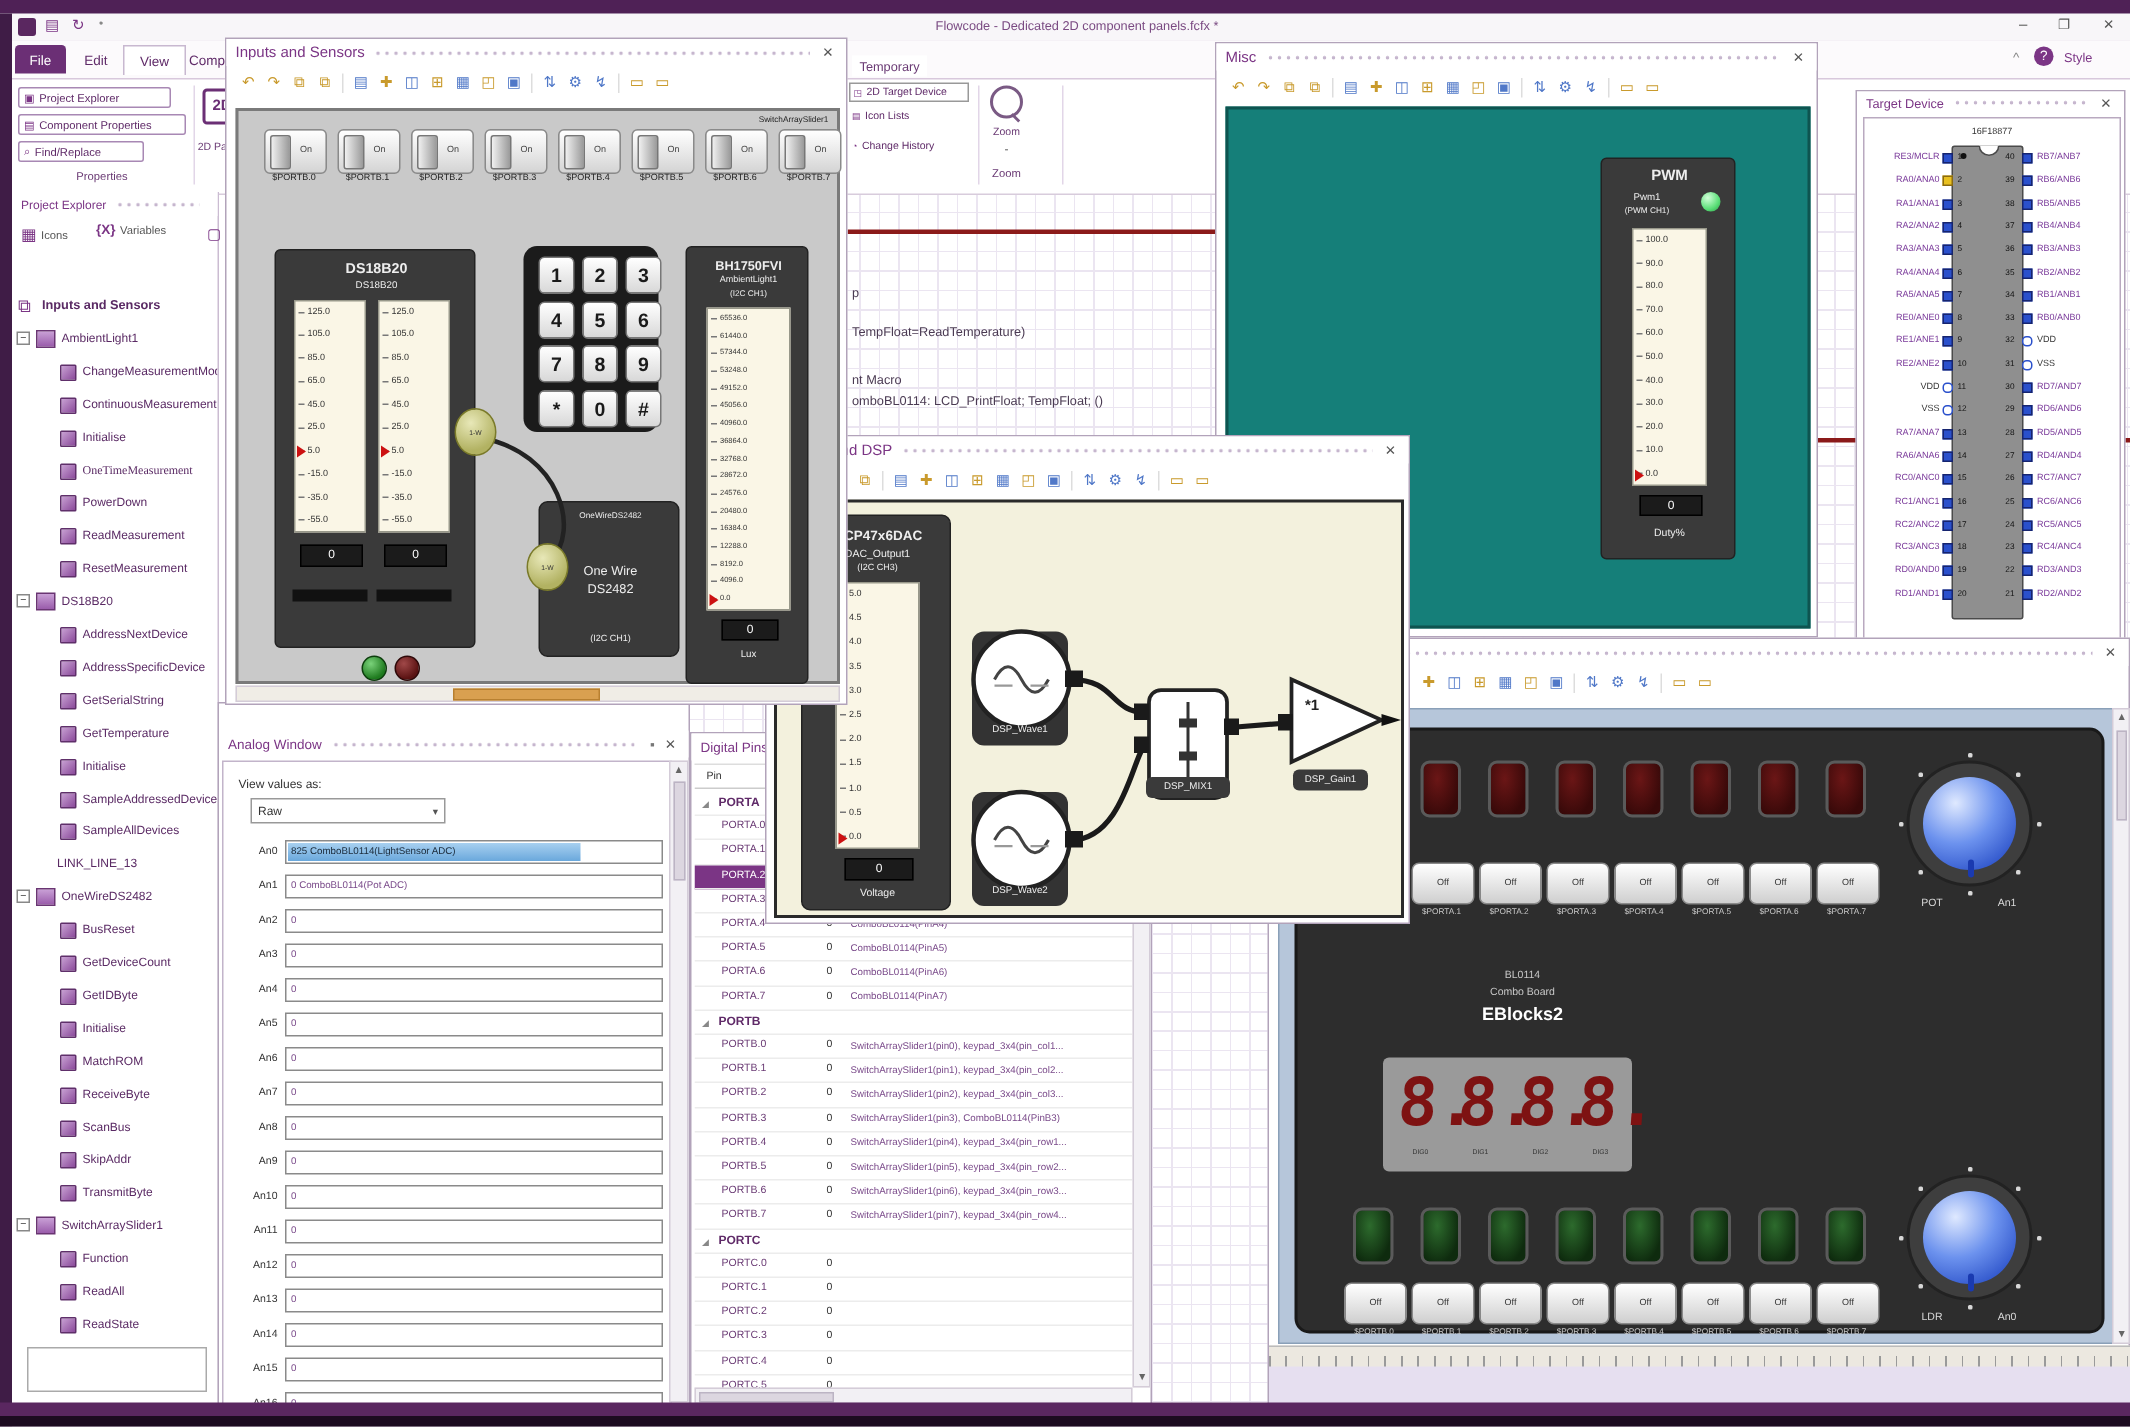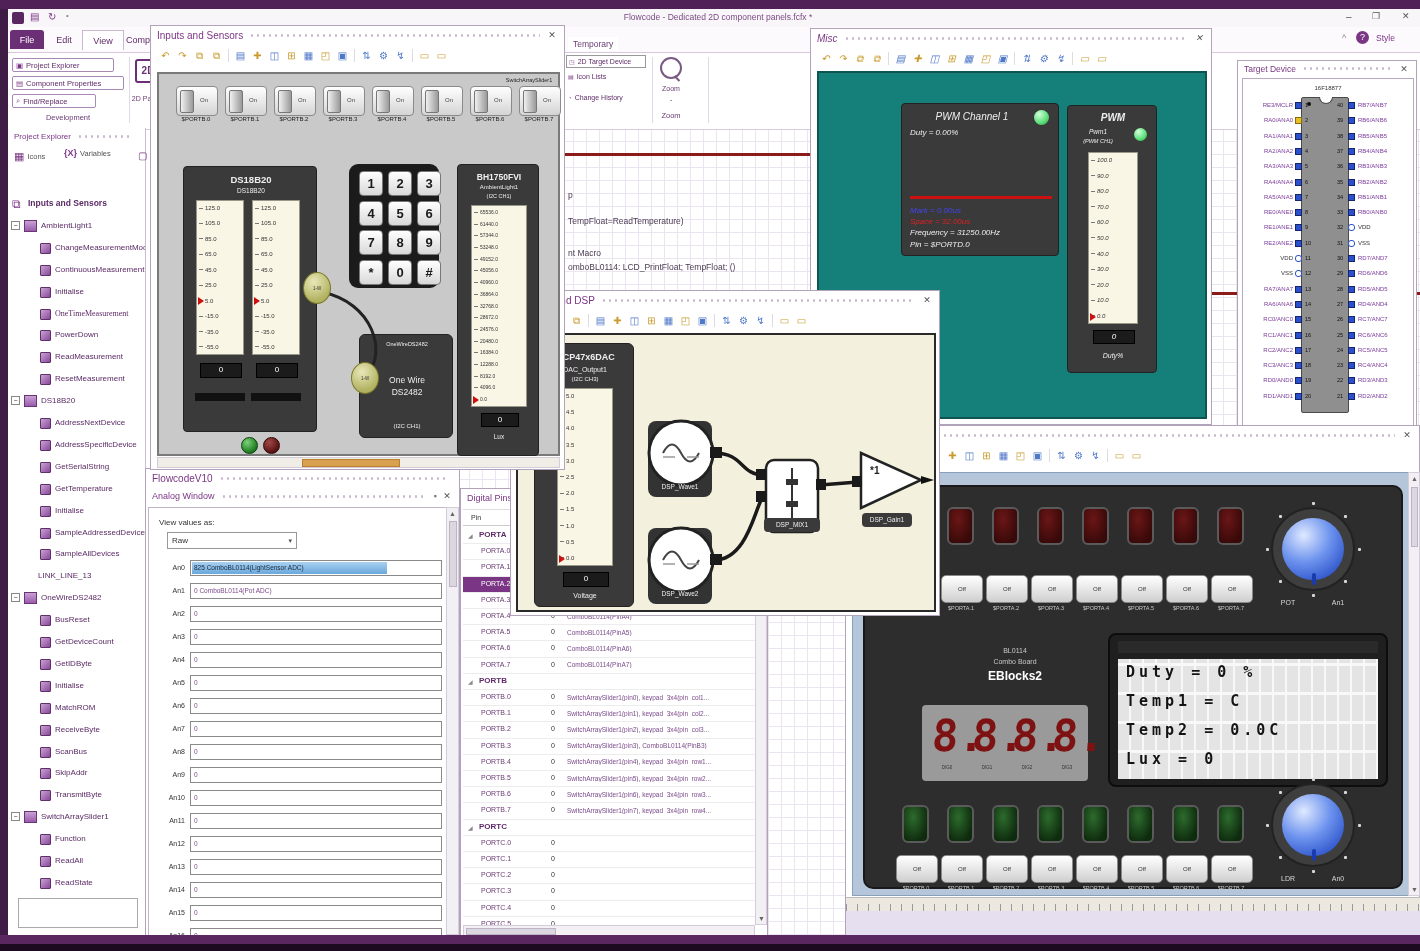--- a/index.html
+++ b/index.html
@@ -110,21 +110,21 @@
         <span>Project Explorer</span>
       </div>
     <div class="rbtn" style="left:4px;top:23px;width:112px;">
         <span style="color:#7b3585;">▤</span>
         <span>Component Properties</span>
       </div>
     <div class="rbtn" style="left:4px;top:41px;width:84px;">
         <span style="color:#7b3585;">⌕</span>
         <span>Find/Replace</span>
       </div>
-    <div class="abs" style="left:4px;top:60px;width:112px;text-align:center;font-size:7.5px;color:#6a3a74;">Development</div>
+    <div class="abs" style="left:4px;top:60px;width:112px;text-align:center;font-size:7.5px;color:#6a3a74;">Properties</div>
     <div class="abs" style="left:121px;top:4px;width:1px;height:66px;background:#e2d6e8;"></div>
     <div class="abs" style="left:127px;top:6px;width:22px;height:20px;border:2px solid #6b2f75;border-radius:3px;font-weight:bold;font-size:10px;color:#6b2f75;text-align:center;line-height:20px;"><span>2D</span></div>
     <div class="abs" style="left:119px;top:42px;width:42px;text-align:center;font-size:7px;color:#6a3a74;">2D Panels</div>
 
     <div class="abs" style="left:560px;top:-16px;font-size:8.5px;color:#6a3a74;background:#fff;padding:2px 5px;">Temporary</div>
     <div class="abs" style="left:558px;top:2px;width:80px;height:13px;border:1px solid #999;display:flex;align-items:center;gap:3px;font-size:7px;color:#5f2a68;padding:0 2px;box-sizing:border-box;">
         <span style="color:#7b3585;font-size:6px;">◳</span>
         <span>2D Target Device</span>
       </div>
     <div class="abs" style="left:560px;top:20px;display:flex;align-items:center;gap:3px;font-size:7px;color:#5f2a68;">
@@ -299,21 +299,21 @@
           <div class="tlab" style="left: 47px; top: 5px; width: 90px;">ReadAll</div>
         </div>
         <div style="position: absolute; left: 0px; top: 682.9px; width: 137px; height: 21.9px;">
           <div class="mico" style="left: 32px; top: 5px;"></div>
           <div class="tlab" style="left: 47px; top: 5px; width: 90px;">ReadState</div>
         </div>
       </div>
     <div class="abs" style="left:10px;top:770px;width:118px;height:28px;border:1px solid #aaa;"></div>
   </div>
 
-  <div class="win" style="left:810px;top:28px;width:402px;height:397px;z-index:3;font-style:italic;">
+  <div class="win" style="left:810px;top:28px;width:402px;height:397px;z-index:3;">
     <div class="tbar">
         <span class="ttext">Misc</span>
         <span class="dots"></span>
         <span class="wx">✕</span>
       </div>
     <div class="tools" style="left:0;top:18px;">
         <div class="ticon ct">↶</div>
         <div class="ticon ct">↷</div>
         <div class="ticon ct">⧉</div>
         <div class="ticon ct">⧉</div>
@@ -328,30 +328,20 @@
         <div class="vsep"></div>
         <div class="ticon cb">⇅</div>
         <div class="ticon cb">⚙</div>
         <div class="ticon cb">↯</div>
         <div class="vsep"></div>
         <div class="ticon ct">▭</div>
         <div class="ticon ct">▭</div>
       </div>
     <div class="abs" style="left:6px;top:42px;width:390px;height:348px;background:#157f79;border:2px solid #0e5450;box-sizing:border-box;">
 
-      <div class="dkpanel" style="left:82px;top:30px;width:158px;height:153px;border:1px solid #222;">
-        <div class="wlab" style="left:10px;top:7px;width:120px;font-size:10px;">PWM Channel 1</div>
-        <div class="abs" style="left:132px;top:6px;width:15px;height:15px;border-radius:50%;background:radial-gradient(circle at 35% 30%,#d2ffd9,#5ade77 60%,#2a9a45);"></div>
-        <div class="wlab" style="left:8px;top:24px;width:100px;text-align:left;font-size:8px;">Duty = 0.00%</div>
-        <div class="abs" style="left:8px;top:92px;width:142px;height:3px;background:#cc1111;"></div>
-        <div class="wlab" style="left:8px;top:102px;text-align:left;font-size:8px;color:#4444ee;">Mark = 0.00us</div>
-        <div class="wlab" style="left:8px;top:113px;text-align:left;font-size:8px;color:#dd2222;">Space = 32.00us</div>
-        <div class="wlab" style="left:8px;top:124px;text-align:left;font-size:8px;">Frequency = 31250.00Hz</div>
-        <div class="wlab" style="left:8px;top:136px;text-align:left;font-size:8px;">Pin = $PORTD.0</div>
-      </div>
 
       <div class="dkpanel" style="left:248px;top:32px;width:90px;height:268px;border:1px solid #222;">
         <div class="wlab" style="left:0;top:6px;width:90px;font-size:10px;font-weight:bold;">PWM</div>
         <div class="abs" style="left:66px;top:22px;width:13px;height:13px;border-radius:50%;background:radial-gradient(circle at 35% 30%,#d2ffd9,#5ade77 60%,#2a9a45);"></div>
         <div class="wlab" style="left:0;top:22px;width:60px;font-size:6.5px;">Pwm1</div>
         <div class="wlab" style="left:0;top:32px;width:60px;font-size:5.5px;">(PWM CH1)</div>
         <div class="scale" id="pwm-scale" style="left:20px;top:46px;width:50px;height:172px;">
             <div class="trow">
               <i></i>
               <s style="font-size: 6px;">100.0</s>
@@ -724,31 +714,20 @@
               <div style="position: absolute; left: 8px; top: 60px; width: 34px; text-align: center; font-size: 4.5px; color: rgb(51, 51, 51);">DIG0</div>
               <div class="seg" style="left: 50px; top: 6px;">8.</div>
               <div style="position: absolute; left: 48px; top: 60px; width: 34px; text-align: center; font-size: 4.5px; color: rgb(51, 51, 51);">DIG1</div>
               <div class="seg" style="left: 90px; top: 6px;">8.</div>
               <div style="position: absolute; left: 88px; top: 60px; width: 34px; text-align: center; font-size: 4.5px; color: rgb(51, 51, 51);">DIG2</div>
               <div class="seg" style="left: 130px; top: 6px;">8.</div>
               <div style="position: absolute; left: 128px; top: 60px; width: 34px; text-align: center; font-size: 4.5px; color: rgb(51, 51, 51);">DIG3</div>
             </div>
         </div>
 
-        <div class="abs" style="left:243px;top:146px;width:280px;height:154px;background:#1f1f1f;border:2px solid #0d0d0d;border-radius:8px;box-sizing:border-box;">
-          <div class="abs" style="left:8px;top:6px;width:260px;height:12px;background:#2a2a2a;"></div>
-          <div class="abs" style="left:8px;top:24px;width:260px;height:120px;background-color:#e4e4e4;background-image:repeating-linear-gradient(90deg,transparent 0 11px,#f8f8f8 11px 13px),repeating-linear-gradient(0deg,transparent 0 26px,#f8f8f8 26px 29px);">
-            <div id="lcd-lines">
-                <div class="lcdtxt" style="left: 8px; top: 4px;">Duty = 0 %</div>
-                <div class="lcdtxt" style="left: 8px; top: 33px;">Temp1 = C</div>
-                <div class="lcdtxt" style="left: 8px; top: 62px;">Temp2 = 0.0C</div>
-                <div class="lcdtxt" style="left: 8px; top: 91px;">Lux = 0</div>
-              </div>
-          </div>
-        </div>
         <div id="eb-parts">
             <div class="led ledr" style="left: 37px; top: 20px;"></div>
             <div class="obtn" style="left: 31px; top: 88px;">Off</div>
             <div class="blab" style="left: 31px; top: 118px;">$PORTA.0</div>
             <div class="led ledg" style="left: 37px; top: 318px;"></div>
             <div class="obtn" style="left: 31px; top: 368px;">Off</div>
             <div class="blab" style="left: 31px; top: 398px;">$PORTB.0</div>
             <div class="led ledr" style="left: 82px; top: 20px;"></div>
             <div class="obtn" style="left: 76px; top: 88px;">Off</div>
             <div class="blab" style="left: 76px; top: 118px;">$PORTA.1</div>
@@ -825,24 +804,20 @@
     <div class="sb" style="left:562px;top:46px;width:12px;height:424px;">
       <div class="arrow" style="position:absolute;top:2px;left:2px;">▲</div>
       <div class="arrow" style="position:absolute;bottom:2px;left:2px;">▼</div>
       <div class="sbth" style="left:2px;top:14px;width:7px;height:60px;"></div>
     </div>
     <div class="abs" style="left:0;top:471px;width:575px;height:14px;background-color:#ece8e0;border-top:1px solid #bbb;background-image:repeating-linear-gradient(90deg,#9a9a9a 0 1px,transparent 1px 11px);background-size:100% 60%;background-position:0 bottom;background-repeat:no-repeat;"></div>
     <div class="abs" style="left:0;top:485px;width:575px;height:27px;background:#e6dff0;"></div>
   </div>
 
   <div class="win" style="left:145px;top:468px;width:315px;height:469px;z-index:6;">
-    <div class="tbar">
-        <span class="ttext">FlowcodeV10</span>
-        <span class="dots"></span>
-      </div>
     <div class="tbar" style="top:18px;">
         <span class="ttext" style="font-size:9px;">Analog Window</span>
         <span class="dots"></span>
         <span class="wx" style="color:#777;">▪</span>
         <span class="wx">✕</span>
       </div>
     <div class="abs" style="left:2px;top:38px;width:298px;height:428px;border:1px solid #c2b4ca;overflow:hidden;">
       <div class="abs" style="left:10px;top:10px;font-size:8px;color:#333;">View values as:</div>
       <div class="abs" style="left:18px;top:24px;width:130px;height:17px;border:1px solid #999;display:flex;align-items:center;justify-content:space-between;padding:0 4px;box-sizing:border-box;">
         <span style="font-size:8px;color:#333;">Raw</span>

